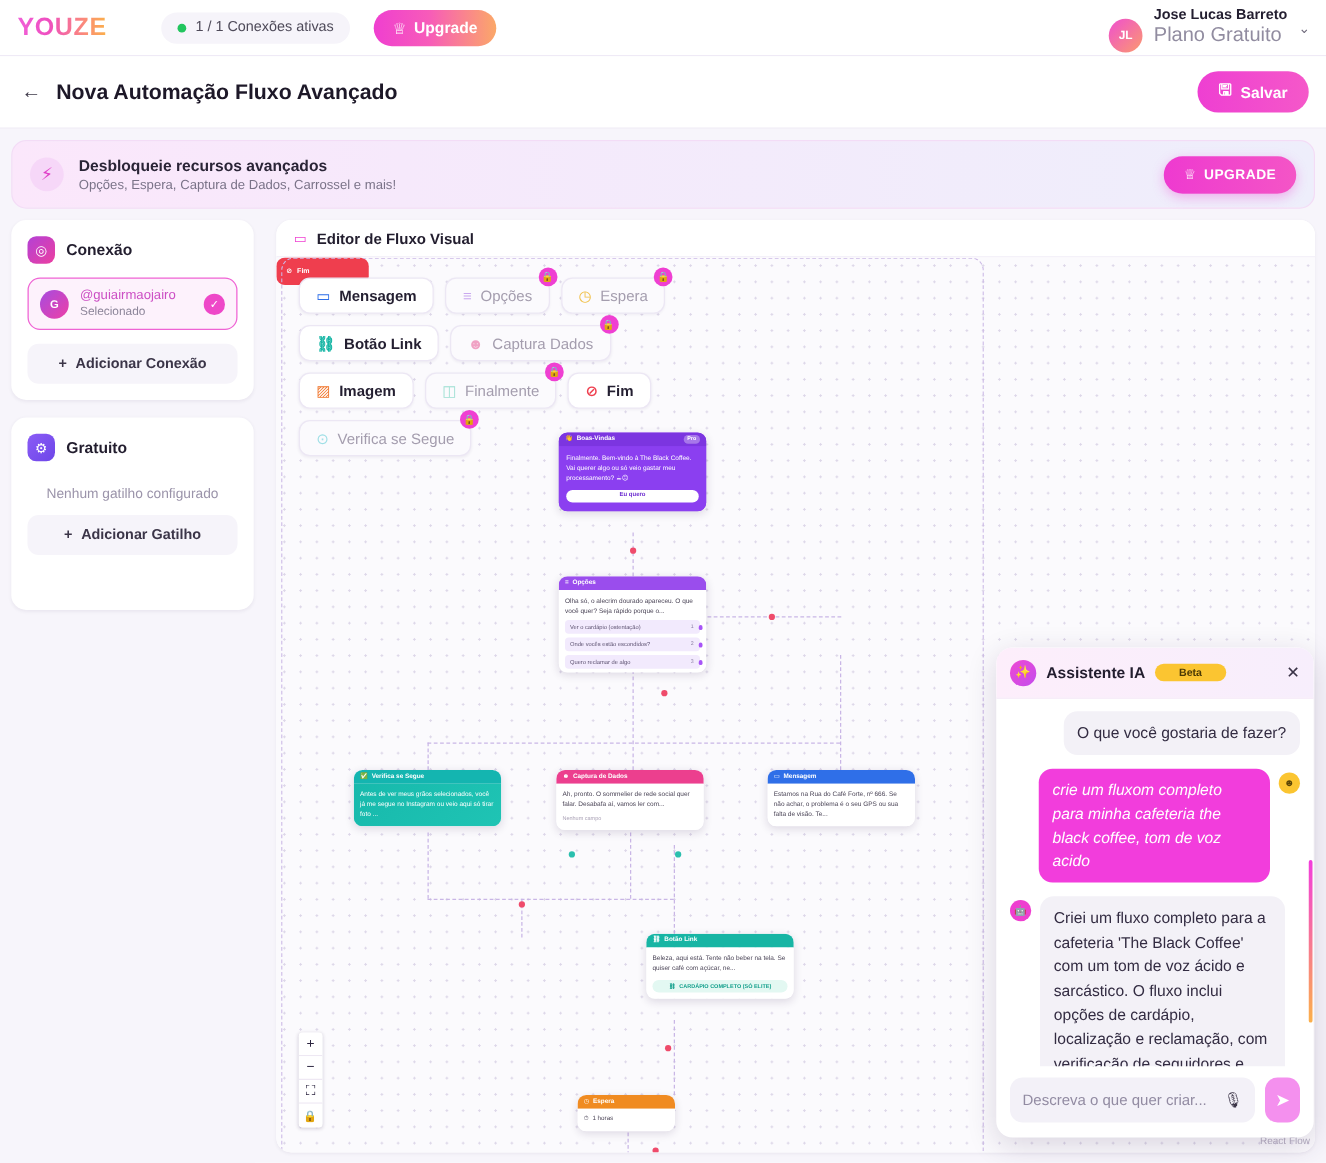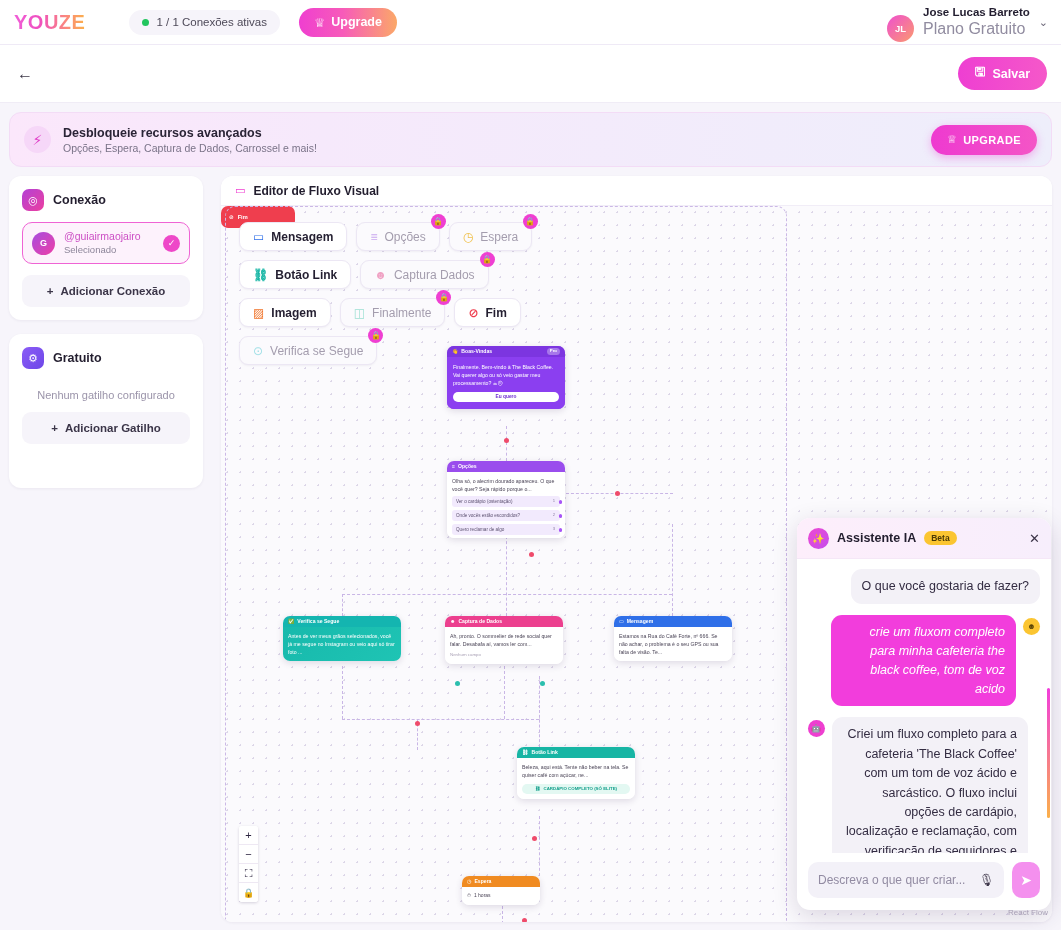--- a/index.html
+++ b/index.html
@@ -300,31 +300,31 @@
   }
   .ai-ico {
     width: 21px; height: 21px; border-radius: 50%;
     background: linear-gradient(135deg,#ee49d2,#c44ced);
     color: #fff; font-size: 10px;
     display: flex; align-items: center; justify-content: center;
   }
   .ai-title { font-size: 12.5px; font-weight: bold; color: #221d2e; }
   .ai-beta {
     background: #fbc531; color: #4b3a05; font-size: 8.5px; font-weight: bold;
-    border-radius: 8px; padding: 2px 7px;
+    border-radius: 8px; padding: 2px 19px;
   }
   .ai-close {
     margin-left: auto; background: none; border: none; cursor: pointer;
     font-size: 13px; color: #3a3347; font-family: inherit;
   }
   .ai-body {
     flex: 1; overflow: hidden; padding: 10px 11px 4px;
     display: flex; flex-direction: column; gap: 11px;
   }
-  .msg-row { display: flex; gap: 7px; align-items: flex-start; text-align: right; }
+  .msg-row { display: flex; gap: 7px; align-items: flex-start; }
   .msg-row.user { justify-content: flex-end; font-style: italic; }
   .bubble-bot {
     background: #f3f1f7; color: #332c42; border-radius: 11px;
     padding: 8px 11px; font-size: 12.5px; line-height: 1.55; max-width: 196px;
   }
   .bubble-user {
     background: #f23ddc; color: #fff; border-radius: 11px;
     padding: 8px 11px; font-size: 12.5px; line-height: 1.5; max-width: 185px;
   }
   .mini-av {
@@ -376,20 +376,21 @@
     <div>
       <div class="user-name">Jose Lucas Barreto</div>
       <div class="user-plan">Plano Gratuito</div>
     </div>
     <span class="chev">⌄</span>
   </div>
 </div>
 
 <div class="pagehead">
   <button class="back-arrow">←</button>
+  <div class="page-title">Nova Automação Fluxo Avançado</div>
   <button class="save-btn">
     <span>🖫</span>
     <span>Salvar</span>
   </button>
 </div>
 
 <div class="banner">
   <div class="banner-ico">⚡</div>
   <div class="banner-txt">
     <div class="banner-title">Desbloqueie recursos avançados</div>

